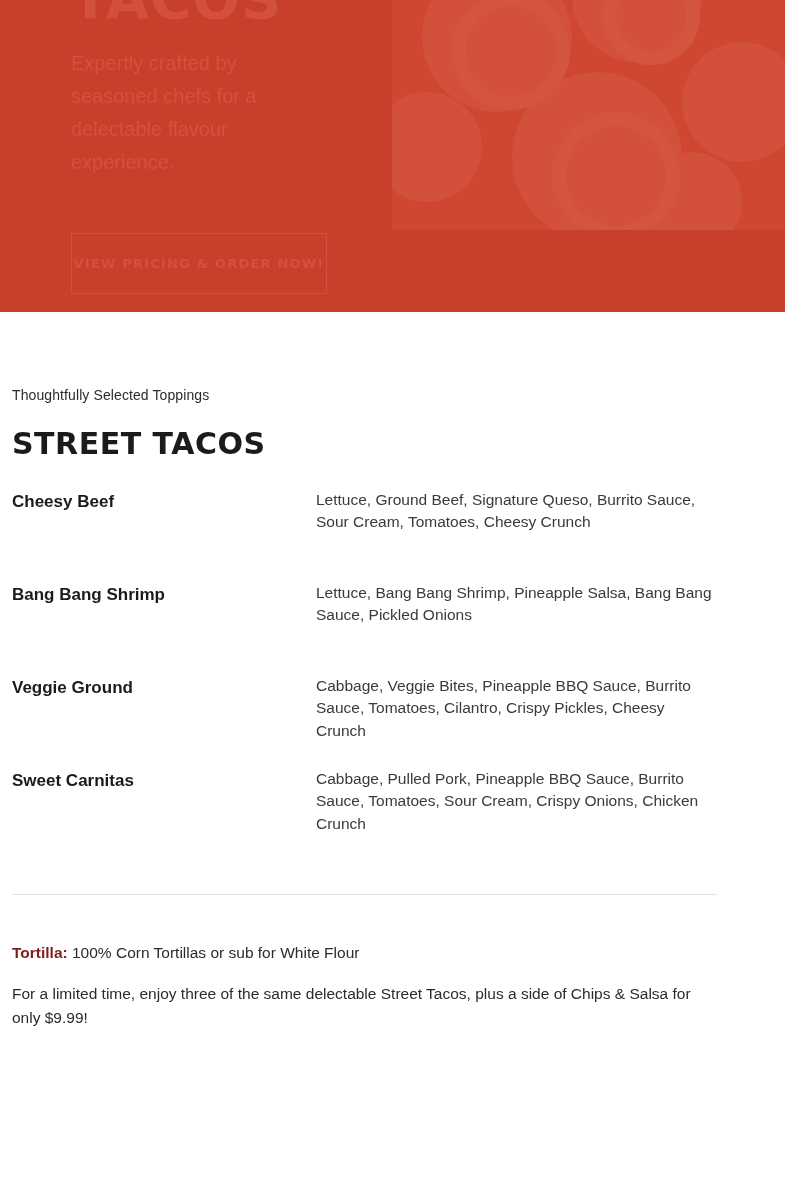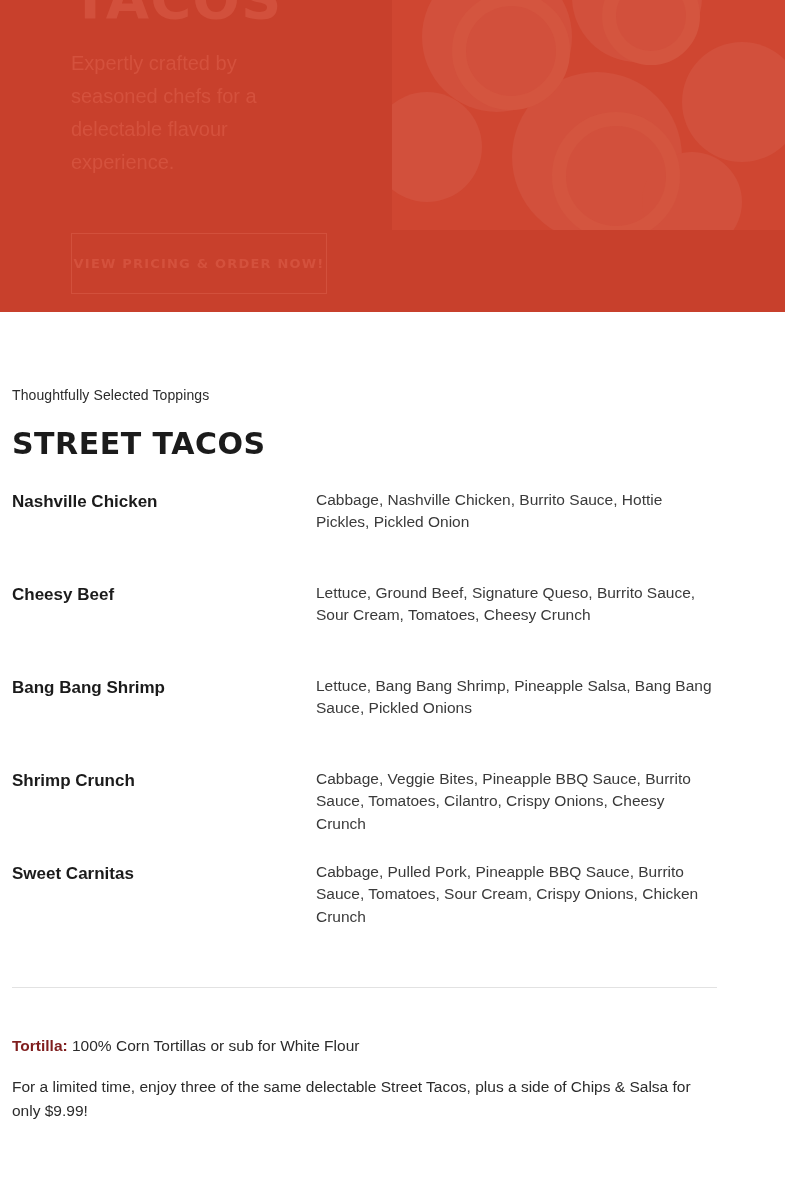--- a/index.html
+++ b/index.html
@@ -197,34 +197,30 @@
     </div>
   </div>
 </div>
 
 <div class="menu">
   <p class="eyebrow">Thoughtfully Selected Toppings</p>
   <h2 class="section-title">STREET TACOS</h2>
 
   <div class="items">
     <div class="item">
-      <div class="item-name">Nashville Chicken</div>
-      <div class="item-desc">Cabbage, Nashville Chicken, Burrito Sauce, Hottie Pickles, Pickled Onion</div>
-    </div>
-    <div class="item">
       <div class="item-name">Cheesy Beef</div>
       <div class="item-desc">Lettuce, Ground Beef, Signature Queso, Burrito Sauce, Sour Cream, Tomatoes, Cheesy Crunch</div>
     </div>
     <div class="item">
       <div class="item-name">Bang Bang Shrimp</div>
       <div class="item-desc">Lettuce, Bang Bang Shrimp, Pineapple Salsa, Bang Bang Sauce, Pickled Onions</div>
     </div>
     <div class="item">
-      <div class="item-name">Shrimp Crunch</div>
-      <div class="item-desc">Cabbage, Veggie Bites, Pineapple BBQ Sauce, Burrito Sauce, Tomatoes, Cilantro, Crispy Onions, Cheesy Crunch</div>
+      <div class="item-name">Veggie Ground</div>
+      <div class="item-desc">Cabbage, Veggie Bites, Pineapple BBQ Sauce, Burrito Sauce, Tomatoes, Cilantro, Crispy Pickles, Cheesy Crunch</div>
     </div>
     <div class="item">
       <div class="item-name">Sweet Carnitas</div>
       <div class="item-desc">Cabbage, Pulled Pork, Pineapple BBQ Sauce, Burrito Sauce, Tomatoes, Sour Cream, Crispy Onions, Chicken Crunch</div>
     </div>
   </div>
 
   <div class="divider"></div>
 
   <div class="footnotes">

